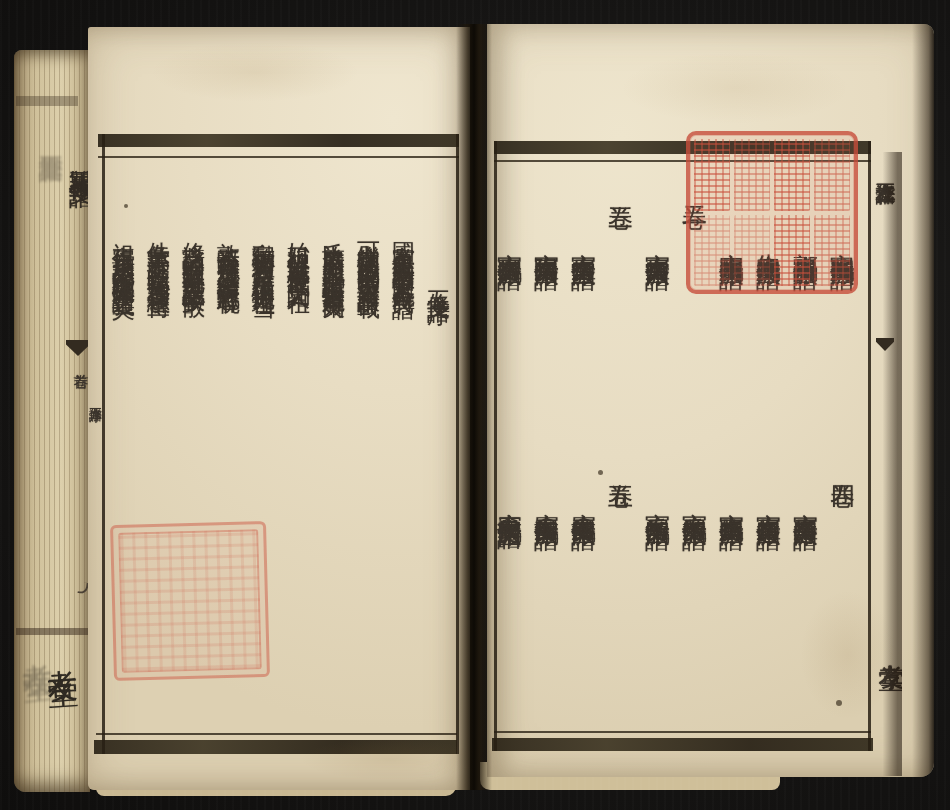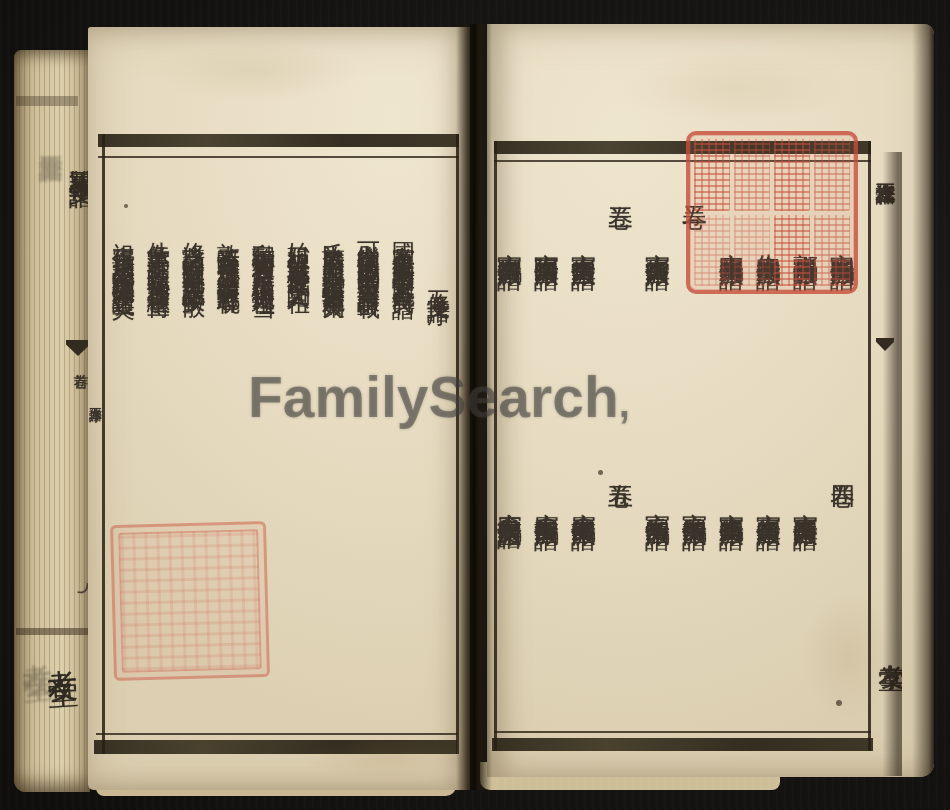--- a/index.html
+++ b/index.html
@@ -196,15 +196,14 @@
   <div class="gutter"></div>
 
   <div class="stain st1"></div>
   <div class="stain st2"></div>
   <div class="stain st3"></div>
   <div class="stain st4"></div>
   <div class="speck sp1"></div>
   <div class="speck sp2"></div>
   <div class="speck sp3"></div>
 
-  <div class="watermark"><span>FamilySearch</span><span class="mark">,</span></div>
 
 </div>
 
 </body></html>

